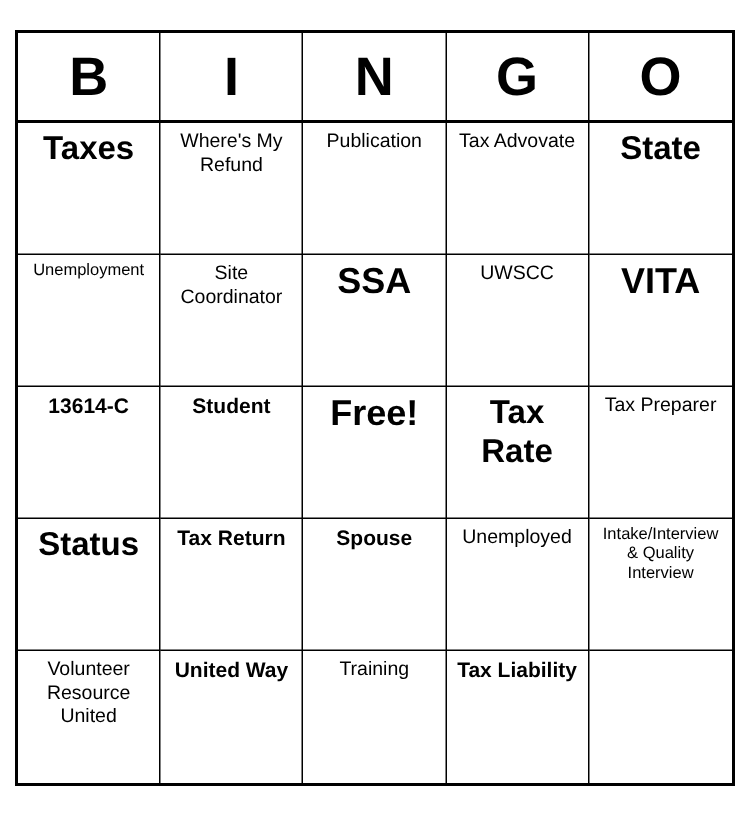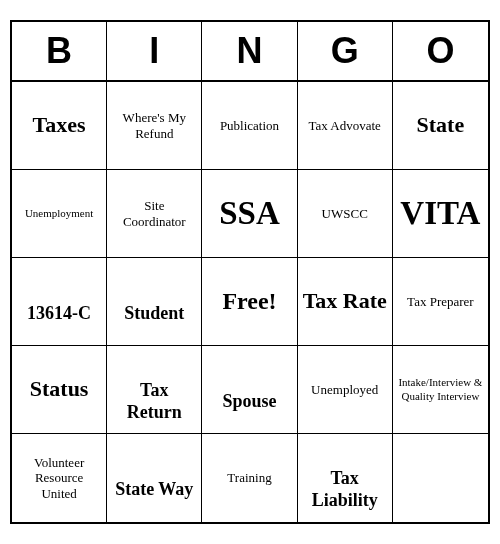--- a/index.html
+++ b/index.html
@@ -34,49 +34,46 @@
     }
     .bingo-grid {
       display: grid;
       grid-template-columns: repeat(5, 1fr);
       grid-template-rows: repeat(5, 88px);
     }
     .bingo-cell {
       border-right: 1px solid #000;
       border-bottom: 1px solid #000;
       display: flex;
-      align-items: center;
       justify-content: center;
       text-align: center;
       padding: 4px;
       position: relative;
-      font-family: Liberation Serif, serif;
     }
     .bingo-cell:nth-child(5n) {
       border-right: none;
     }
     .bingo-cell:nth-child(n+21) {
       border-bottom: none;
     }
     .cell-text {
       font-size: 13px;
       line-height: 1.2;
     }
     .cell-text.large {
       font-size: 22px;
       font-weight: bold;
     }
     .cell-text.xlarge {
-      font-size: 33px;
+      font-size: 24px;
       font-weight: bold;
     }
     .cell-text.medium {
-      font-size: 18px;
+      font-size: 14px;
       font-weight: bold;
-      margin-top: 24px;
     }
     .cell-text.small {
       font-size: 11px;
     }
     .free-cell {
       font-size: 24px;
       font-weight: bold;
     }
   </style>
 </head>
@@ -148,21 +145,21 @@
       <div class="bingo-cell">
         <span class="cell-text">Unemployed</span>
       </div>
       <div class="bingo-cell">
         <span class="cell-text small">Intake/Interview &amp; Quality Interview</span>
       </div>
       <div class="bingo-cell">
         <span class="cell-text">Volunteer Resource United</span>
       </div>
       <div class="bingo-cell">
-        <span class="cell-text medium">State Way</span>
+        <span class="cell-text medium">United Way</span>
       </div>
       <div class="bingo-cell">
         <span class="cell-text">Training</span>
       </div>
       <div class="bingo-cell">
         <span class="cell-text medium">Tax Liability</span>
       </div>
     </div>
 </div>
 

